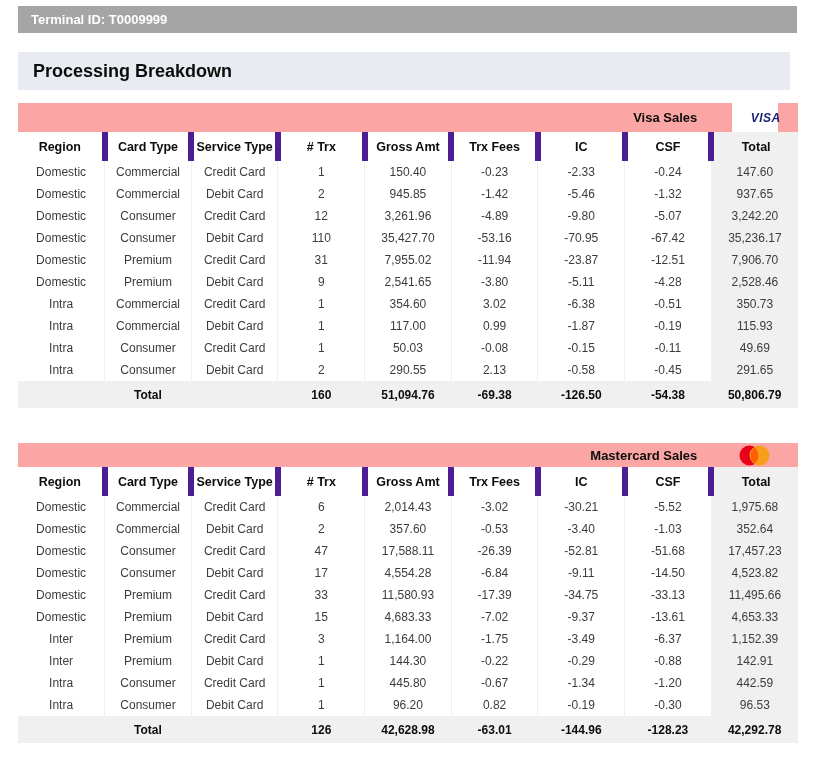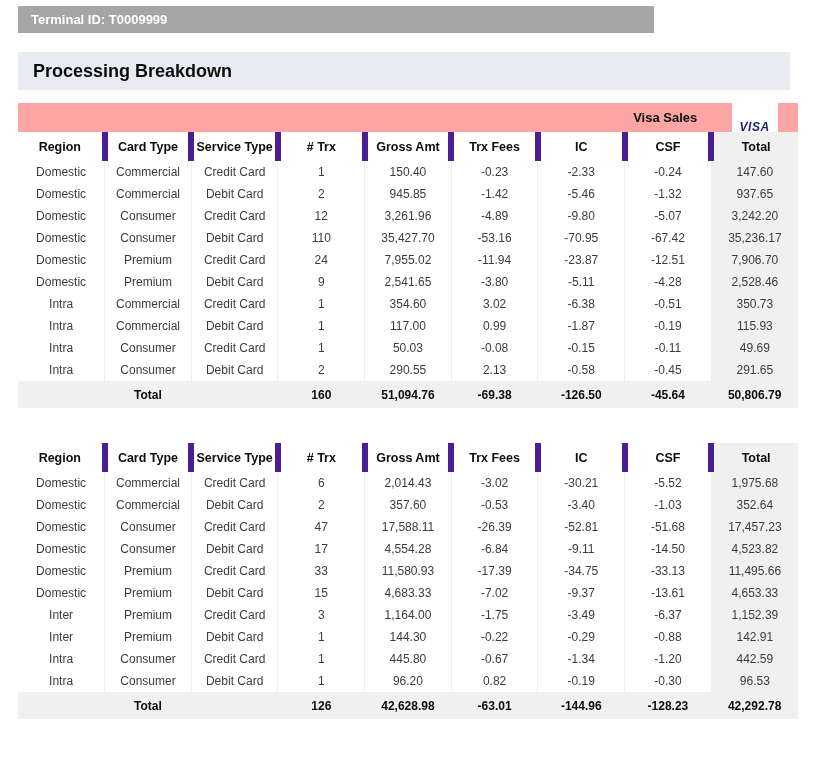--- a/index.html
+++ b/index.html
@@ -3,21 +3,21 @@
 <meta charset="utf-8">
 <style>
   html,body { margin:0; padding:0; }
   body {
     width:815px; height:768px; position:relative;
     background:#ffffff;
     font-family:"Liberation Sans", sans-serif;
     -webkit-font-smoothing:antialiased;
   }
   .topbar {
-    position:absolute; left:18px; top:6px; width:636px; height:27px;
+    position:absolute; left:18px; top:6px; width:779px; height:27px;
     background:#a5a5a5; color:#ffffff;
     display:flex; justify-content:space-between; align-items:center;
     padding:0 13px; box-sizing:border-box;
     font-size:13px; font-weight:bold;
   }
   .section-strip {
     position:absolute; left:18px; top:52px; width:772px; height:38px;
     background:#e9ebf2; color:#0c0c0c;
     display:flex; align-items:center;
     padding-left:15px; box-sizing:border-box;
@@ -50,21 +50,21 @@
   tbody.data-body td:first-child { border-left:none; }
   tbody.data-body td.total-col { background:#f0f0f0; }
   .total-row td {
     background:#f0f0f0; height:27px; padding:0;
     font-weight:bold; color:#0c0c0c; text-align:center;
     border-left:none;
   }
   
   .visa-card {
     width:46px; height:29px; margin:0 auto; background:#ffffff;
-    display:flex; flex-direction:column; justify-content:space-between; align-items:center;
+    display:flex; flex-direction:row; justify-content:space-between; align-items:center;
     box-sizing:border-box; padding:3px 4px;gap:15px;
   }
   .visa-bar-top { width:100%; height:4px; background:#24246e; }
   .visa-word {
     font-size:12px; font-weight:bold; font-style:italic;
     color:#1a1f71; line-height:1; letter-spacing:0.5px;
   }
   .visa-bar-bottom { width:100%; height:4px; background:#f7b600; }
   
   .mc-logo { display:block; margin:0 auto; }
@@ -147,21 +147,21 @@
           <td>35,427.70</td>
           <td>-53.16</td>
           <td>-70.95</td>
           <td>-67.42</td>
           <td class="total-col">35,236.17</td>
         </tr>
         <tr>
           <td>Domestic</td>
           <td>Premium</td>
           <td>Credit Card</td>
-          <td>24</td>
+          <td>31</td>
           <td>7,955.02</td>
           <td>-11.94</td>
           <td>-23.87</td>
           <td>-12.51</td>
           <td class="total-col">7,906.70</td>
         </tr>
         <tr>
           <td>Domestic</td>
           <td>Premium</td>
           <td>Debit Card</td>
@@ -217,30 +217,40 @@
           <td class="total-col">291.65</td>
         </tr>
       </tbody>
     <tbody>
       <tr class="total-row">
         <td colspan="3">Total</td>
         <td>160</td>
         <td>51,094.76</td>
         <td>-69.38</td>
         <td>-126.50</td>
-        <td>-45.64</td>
+        <td>-54.38</td>
         <td>50,806.79</td>
       </tr>
     </tbody>
   </table>
 </div>
 
 <div class="tbl-wrap tbl-mc">
   <table>
     <thead>
+      <tr class="brand-row">
+        <th colspan="8" class="brand-title">Mastercard Sales</th>
+        <th>
+          <svg class="mc-logo" width="37" height="23" viewBox="0 0 37 23">
+            <circle cx="13.5" cy="11.5" r="10" fill="#eb001b"></circle>
+            <circle cx="23.5" cy="11.5" r="10" fill="#f79e1b"></circle>
+            <path d="M18.5 3.6 a10 10 0 0 1 0 15.8 a10 10 0 0 1 0 -15.8 z" fill="#ff5f00"></path>
+          </svg>
+        </th>
+      </tr>
       <tr class="head-row">
           <th>Region</th>
           <th>Card Type</th>
           <th>Service Type</th>
           <th># Trx</th>
           <th>Gross Amt</th>
           <th>Trx Fees</th>
           <th>IC</th>
           <th>CSF</th>
           <th class="total-col">Total</th>

